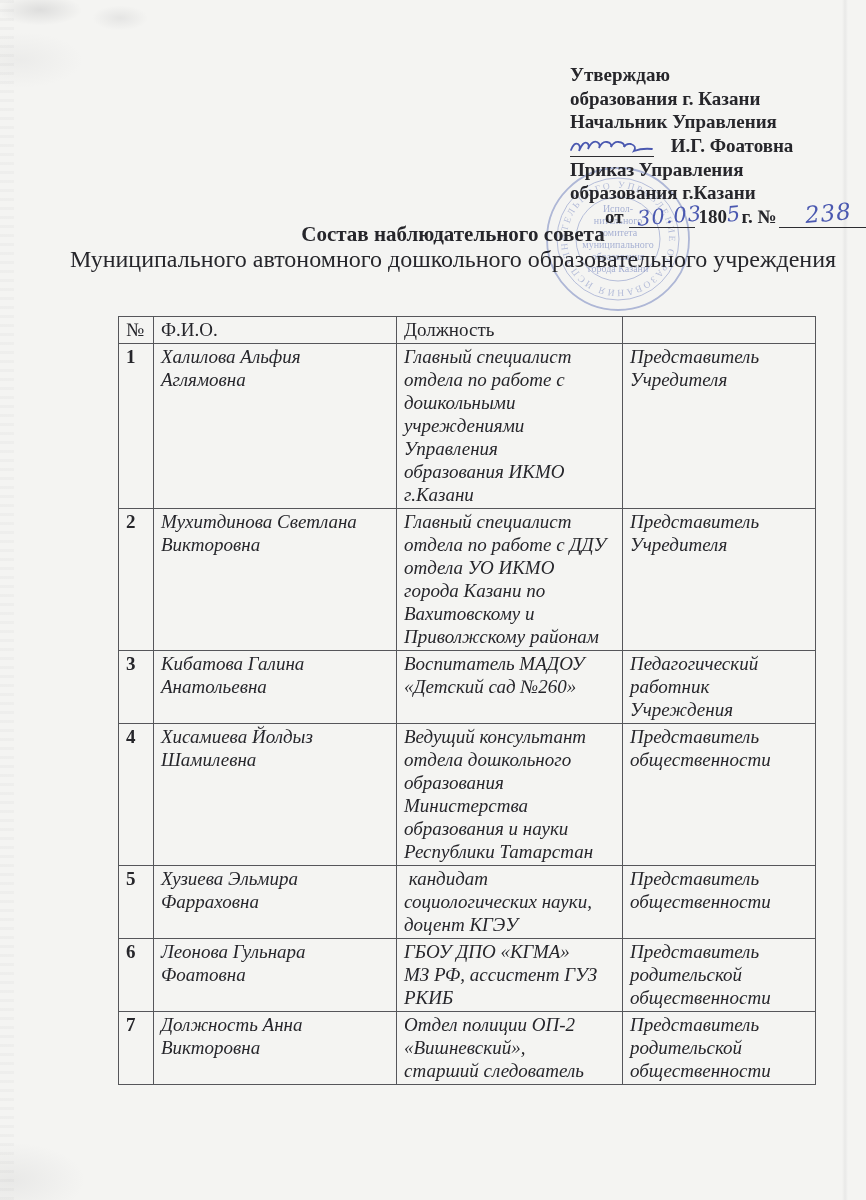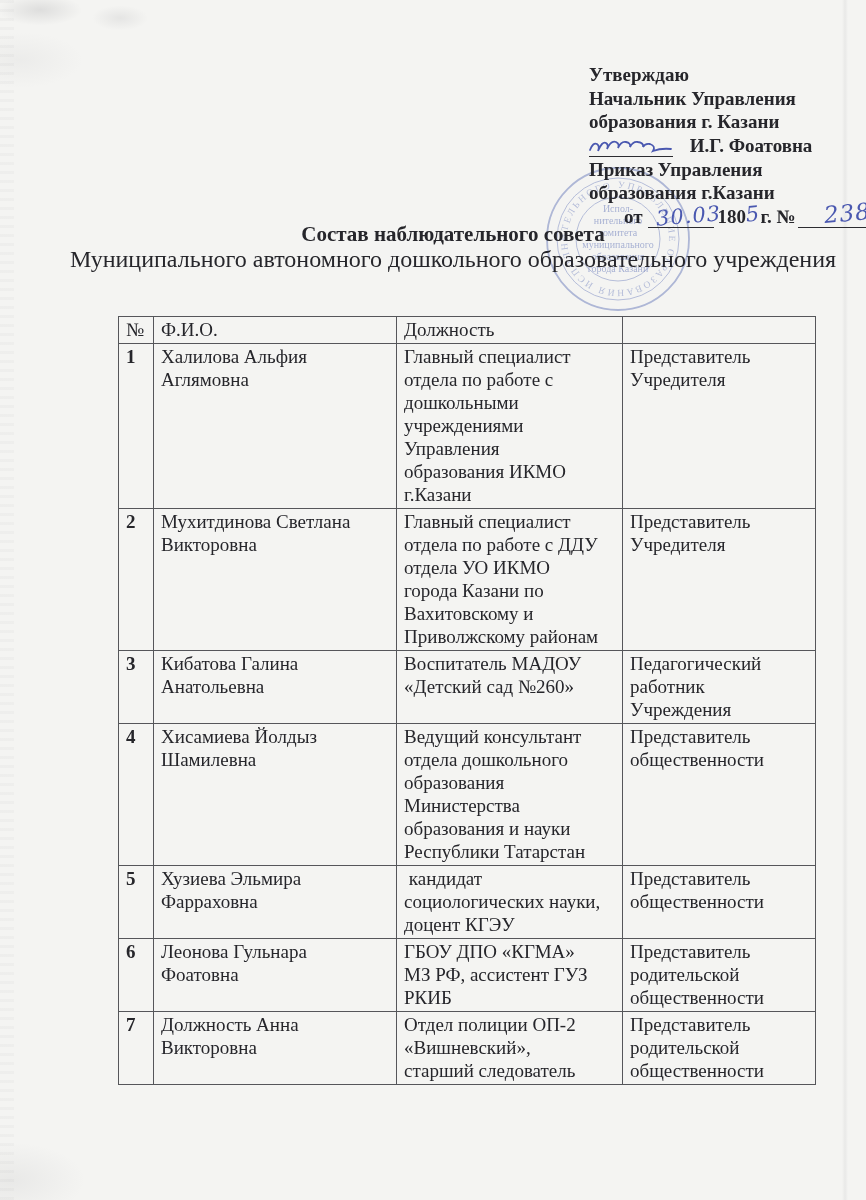--- a/index.html
+++ b/index.html
@@ -31,21 +31,21 @@
     right:18px; top:0; width:6px; height:1200px;
     background:linear-gradient(90deg, transparent, rgba(150,150,155,.12), transparent);
   }
   .smudge-bl {
     left:0; bottom:0; width:160px; height:120px;
     background:radial-gradient(100px 50px at 10px 100px, rgba(130,130,135,.10), transparent 75%);
   }
 
   
   .approval {
-    position:absolute; left:589px; top:63px; width:268px;
+    position:absolute; left:570px; top:63px; width:268px;
     font-weight:bold; font-size:19px; line-height:23.5px;
     z-index:2;
   }
   .sig-line { position:relative; height:24px; }
   .sig-slot {
     display:inline-block; width:84px; height:18px;
     border-bottom:1.6px solid #2c2c30; position:relative; vertical-align:bottom;
   }
   .sig-svg { position:absolute; left:-2px; bottom:-4px; }
   .signee { margin-left:12px; }
@@ -83,21 +83,21 @@
     position:absolute; left:118px; top:316px;
     width:697px; border-collapse:collapse; table-layout:fixed;
     font-size:19px; line-height:23px; z-index:2;
   }
   table.board th, table.board td {
     border:1.4px solid #55565a; vertical-align:top;
     padding:1px 6px 2px 7px; text-align:left;
   }
   table.board th { font-weight:normal; }
   td.num { font-weight:bold; padding-left:9px; }
-  .prewrap { white-space:pre-wrap; }
+  .prewrap { white-space:pre-wrap;font-style:italic; }
 </style>
 </head>
 <body>
 
 <div class="page">
 
   <div class="artifact smudge-tl"></div>
   <div class="artifact edge-left"></div>
   <div class="artifact edge-right"></div>
   <div class="artifact smudge-bl"></div>
@@ -121,22 +121,22 @@
         <text x="91" y="76">комитета</text>
         <text x="91" y="88">муниципального</text>
         <text x="91" y="100">образования</text>
         <text x="91" y="112">города Казани</text>
       </g>
     </svg>
   </div>
 
   <div class="approval">
     <div>Утверждаю</div>
+    <div>образования г. Казани</div>
     <div>Начальник Управления</div>
-    <div>образования г. Казани</div>
     <div class="sig-line">
       <span class="sig-slot">
         <svg class="sig-svg" width="90" height="26" viewBox="0 0 90 26">
           <path d="M3 16 q3 -8 7 -6 q3 2 1 7 q4 -10 8 -8 q3 2 1 6 q4 -9 9 -7 q4 2 2 6 q3 -7 8 -6 q5 1 4 5 q3 -6 8 -5 q6 1 5 5 q2 -4 7 -3 q6 2 3 7 q8 -3 18 -2" fill="none" stroke="#4a58b0" stroke-width="1.8" stroke-linecap="round"></path>
         </svg>
       </span>
       <span class="signee">И.Г. Фоатовна</span>
     </div>
     <div>Приказ Управления</div>
     <div>образования г.Казани</div>

